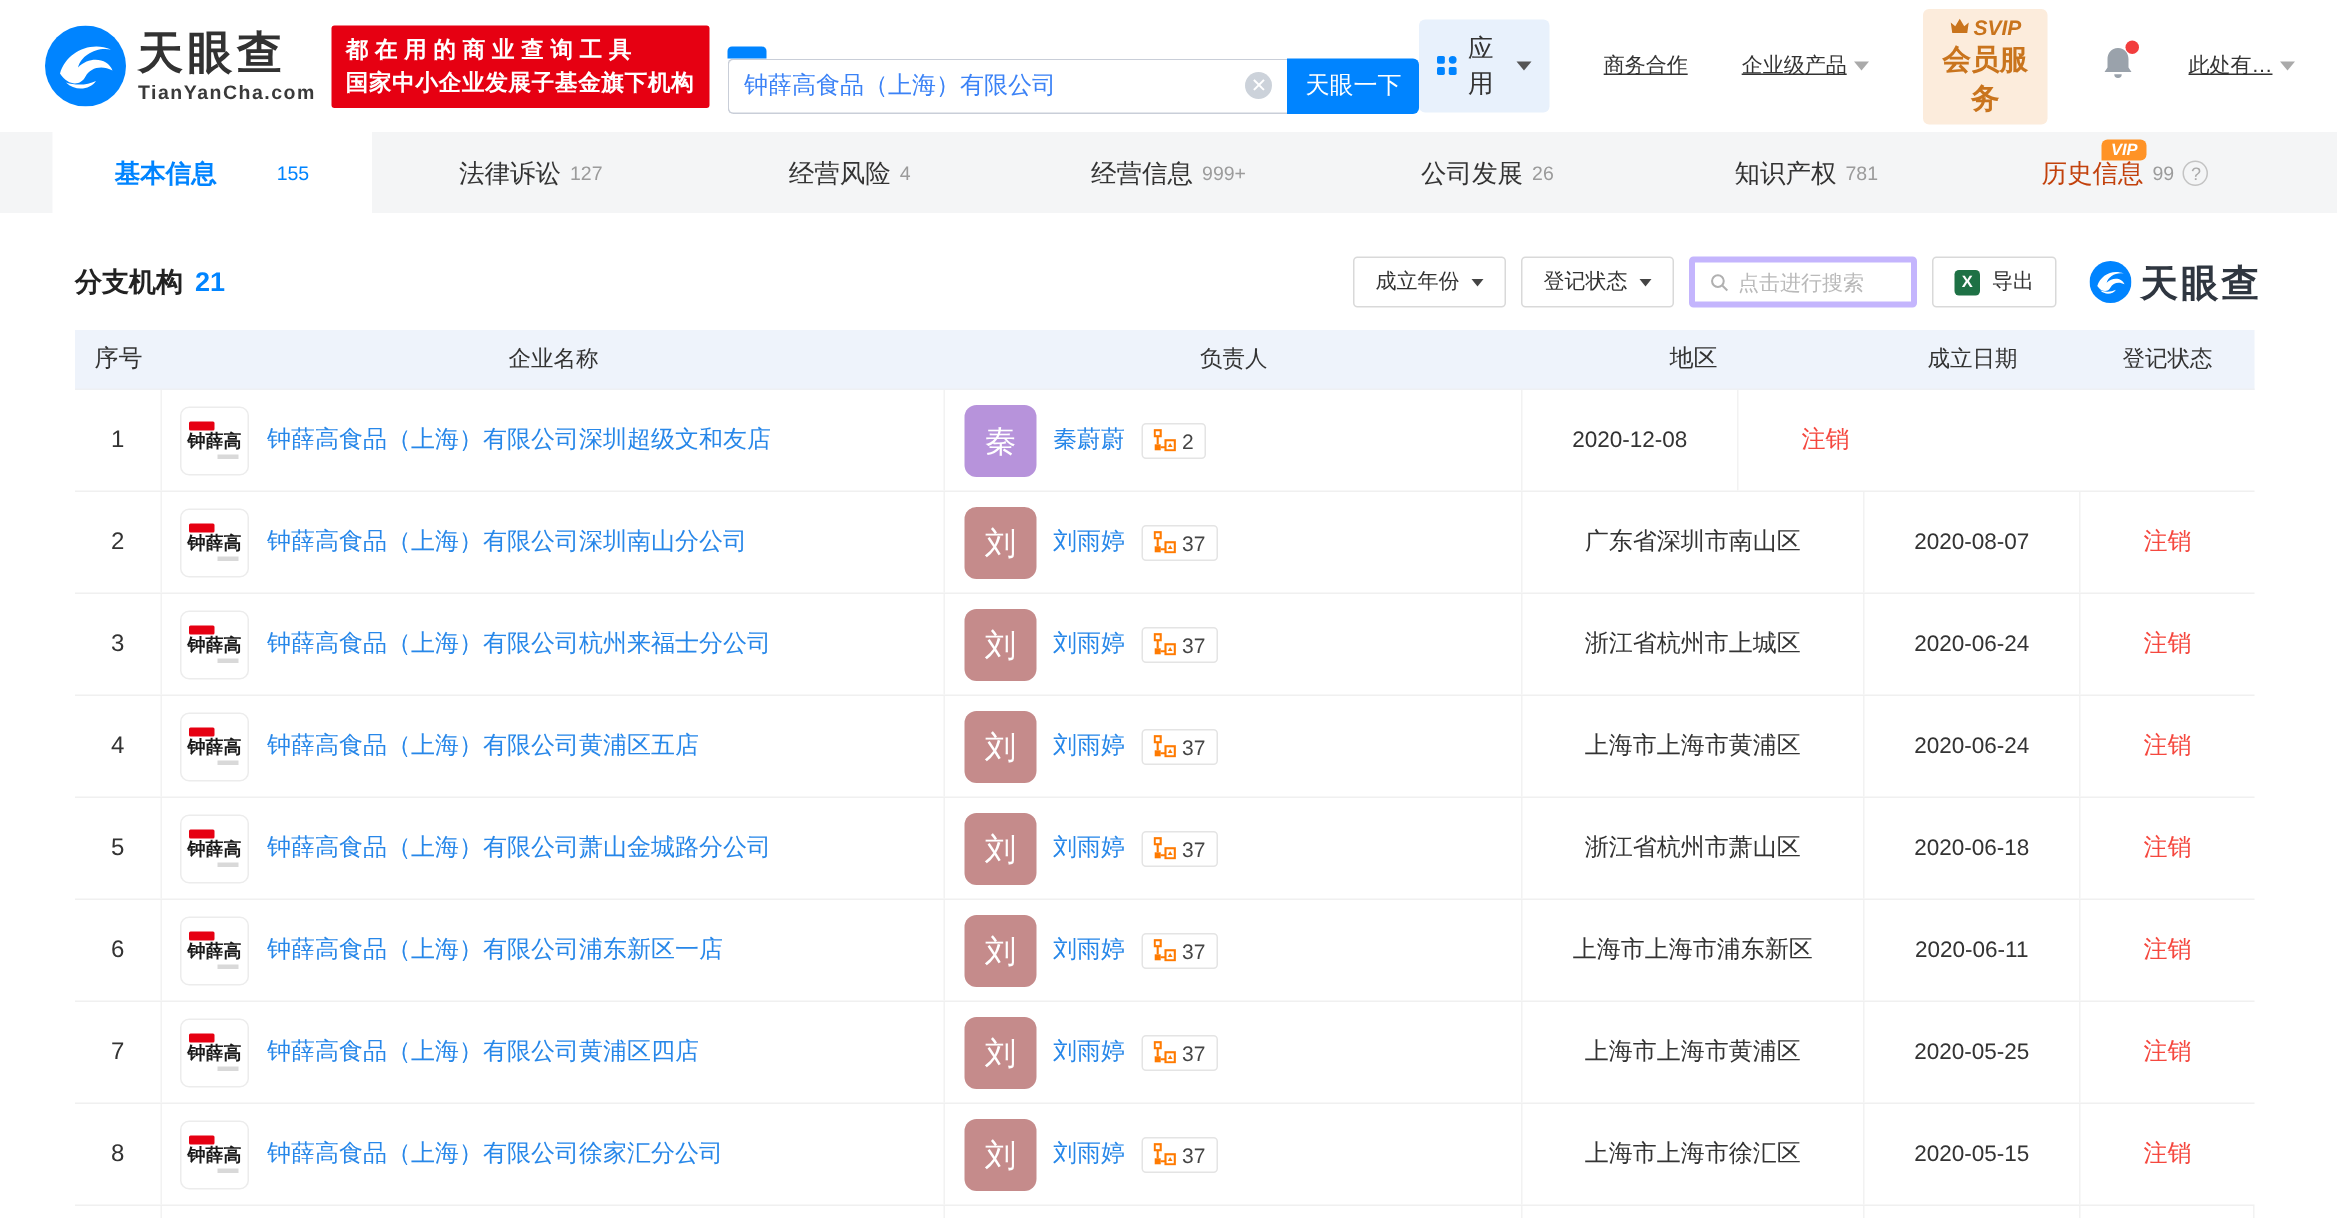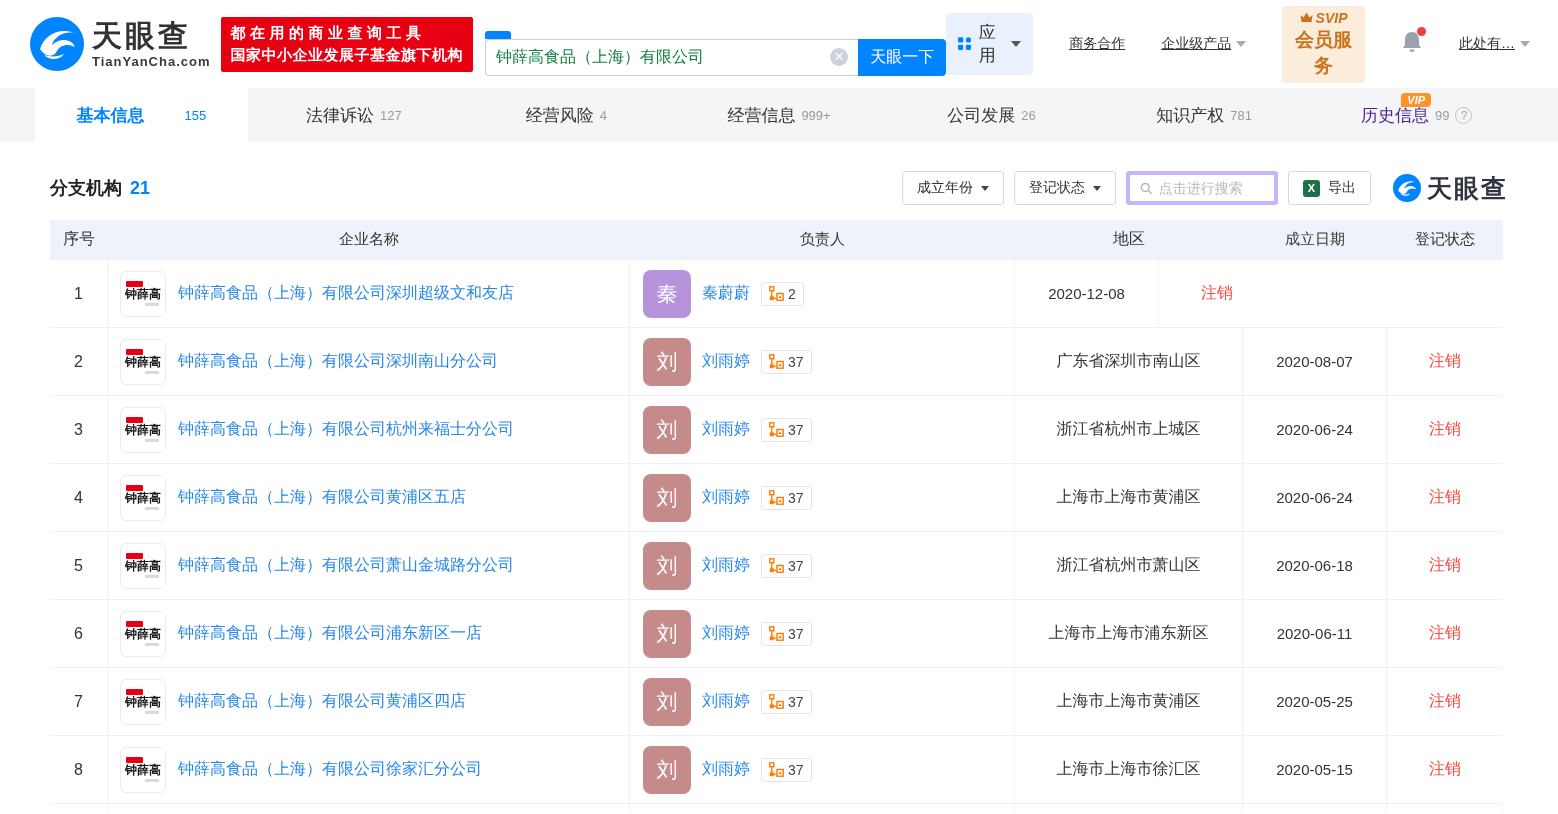--- a/index.html
+++ b/index.html
@@ -16,21 +16,21 @@
   .slogan-box { margin-left:10px; background:#e60012; color:#fff; padding:7px 10px; border-radius:2px; }
   .slogan-box .l1 { font-size:15px; font-weight:bold; letter-spacing:4.5px; white-space:nowrap; }
   .slogan-box .l2 { font-size:15px; font-weight:bold; letter-spacing:0.5px; white-space:nowrap; margin-top:3px; }
 
   .search-area { margin-left:12px; width:482px; }
   .search-tabs { display:flex; align-items:flex-end; height:26px; }
   .search-tab { font-size:14px; color:#333; padding:4px 13px; cursor:pointer; }
   .search-tab.active { background:#0084ff; color:#fff; border-radius:3px 3px 0 0; }
   .search-row { display:flex; height:37px; }
   .search-input-wrap { flex:1; border:1px solid #c9ced8; border-right:none; border-radius:4px 0 0 4px; display:flex; align-items:center; padding:0 10px; background:#fff; }
-  .search-input { flex:1; border:none; outline:none; font-size:16px; color:#15803d; font-family:inherit; background:transparent; }
+  .search-input { flex:1; border:none; outline:none; font-size:16px; color:#3b82f6; font-family:inherit; background:transparent; }
   .clear-icon { width:18px; height:18px; border-radius:50%; background:#ccd2da; color:#fff; font-size:13px; line-height:18px; text-align:center; cursor:pointer; }
   .search-btn { width:88px; background:#0084ff; color:#fff; border:none; font-size:16px; border-radius:0 4px 4px 0; cursor:pointer; font-family:inherit; }
 
   .top-nav { margin-left:auto; margin-right:28px; display:flex; align-items:center; gap:36px; }
   .apps-btn { display:flex; align-items:center; gap:7px; background:#e8f1fc; border-radius:4px; padding:8px 12px; cursor:pointer; }
   .apps-btn .t { font-size:17px; color:#333; }
   .caret { width:0; height:0; border-left:5px solid transparent; border-right:5px solid transparent; border-top:6px solid #555; display:inline-block; }
   .caret.gray { border-top-color:#aaa; }
   .nav-link { font-size:14px; color:#333; cursor:pointer; display:flex; align-items:center; gap:5px; white-space:nowrap;text-decoration:underline; }
   .svip-btn { background:#fcecdc; border-radius:4px; padding:4px 10px; text-align:center; cursor:pointer; }
@@ -40,21 +40,21 @@
   .bell-dot { position:absolute; top:-3px; right:-3px; width:9px; height:9px; border-radius:50%; background:#f23d3d; }
 
   
   .tab-band { height:54px; background:#f4f5f6; display:flex; padding:0 35px; }
   .nav-tab { flex:1; display:flex; align-items:center; justify-content:center; gap:6px; cursor:pointer; position:relative; }
   .nav-tab .tab-label { font-size:17px; color:#333; }
   .nav-tab .tab-count { font-size:13px; color:#9b9b9b; }
   .nav-tab.active { background:#fff;gap:40px; }
   .nav-tab.active .tab-label { color:#0084ff; font-weight:bold; }
   .nav-tab.active .tab-count { color:#0084ff; }
-  .nav-tab.vip .tab-label { color:#4c1d95; }
+  .nav-tab.vip .tab-label { color:#c2410c; }
   .vip-tag { position:absolute; top:5px; right:92px; background:#ff9326; color:#fff; font-size:11px; font-weight:bold; font-style:italic; padding:1px 6px; border-radius:4px 4px 4px 0; }
   .help-q { width:17px; height:17px; border:1px solid #c3c3c3; border-radius:50%; color:#a9a9a9; font-size:12px; line-height:16px; text-align:center; }
 
   
   .content { padding:0 50px; background:#fff; }
   .section-head { display:flex; align-items:center; margin-top:28px; height:36px; }
   .section-title { font-size:18px; font-weight:bold; color:#222; }
   .section-count { font-size:18px; font-weight:bold; color:#0084ff; margin-left:8px; }
   .section-controls { margin-left:auto; display:flex; align-items:center; gap:10px; }
   .ctl-btn { height:34px; display:flex; align-items:center; gap:8px; border:1px solid #d9d9d9; border-radius:3px; background:#fff; padding:14px 14px; font-size:14px; color:#333; cursor:pointer; font-family:inherit; }

